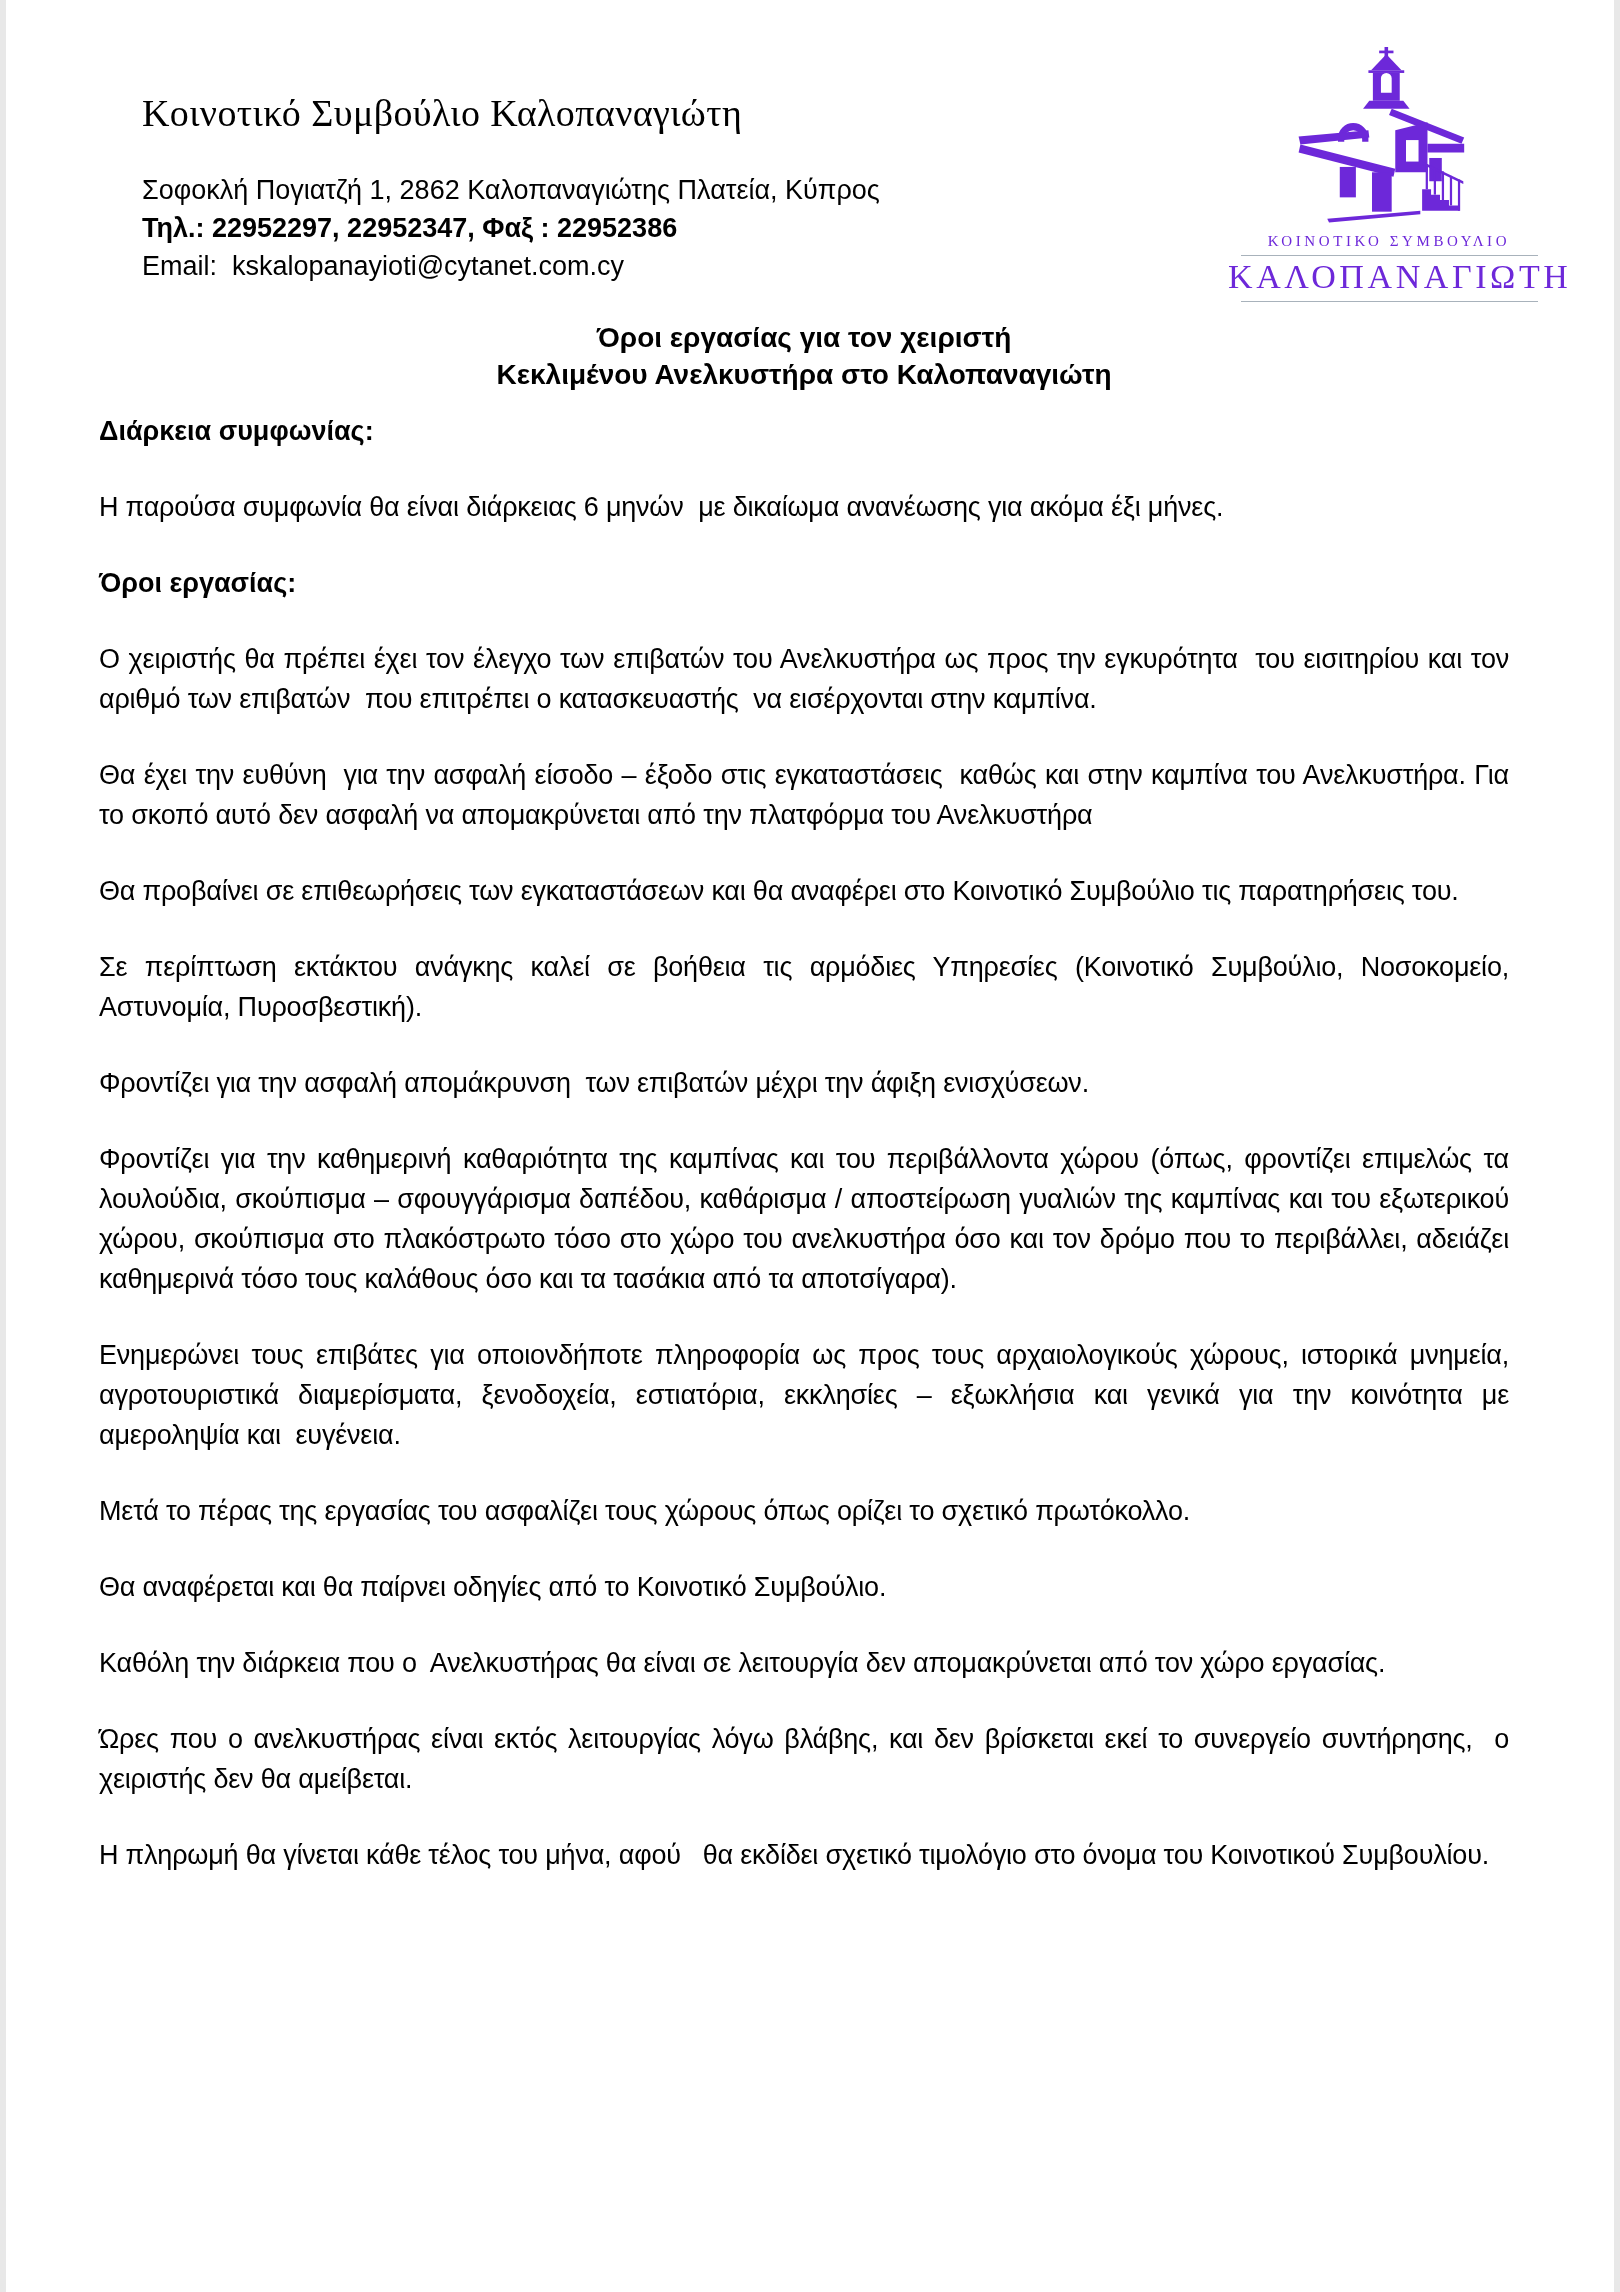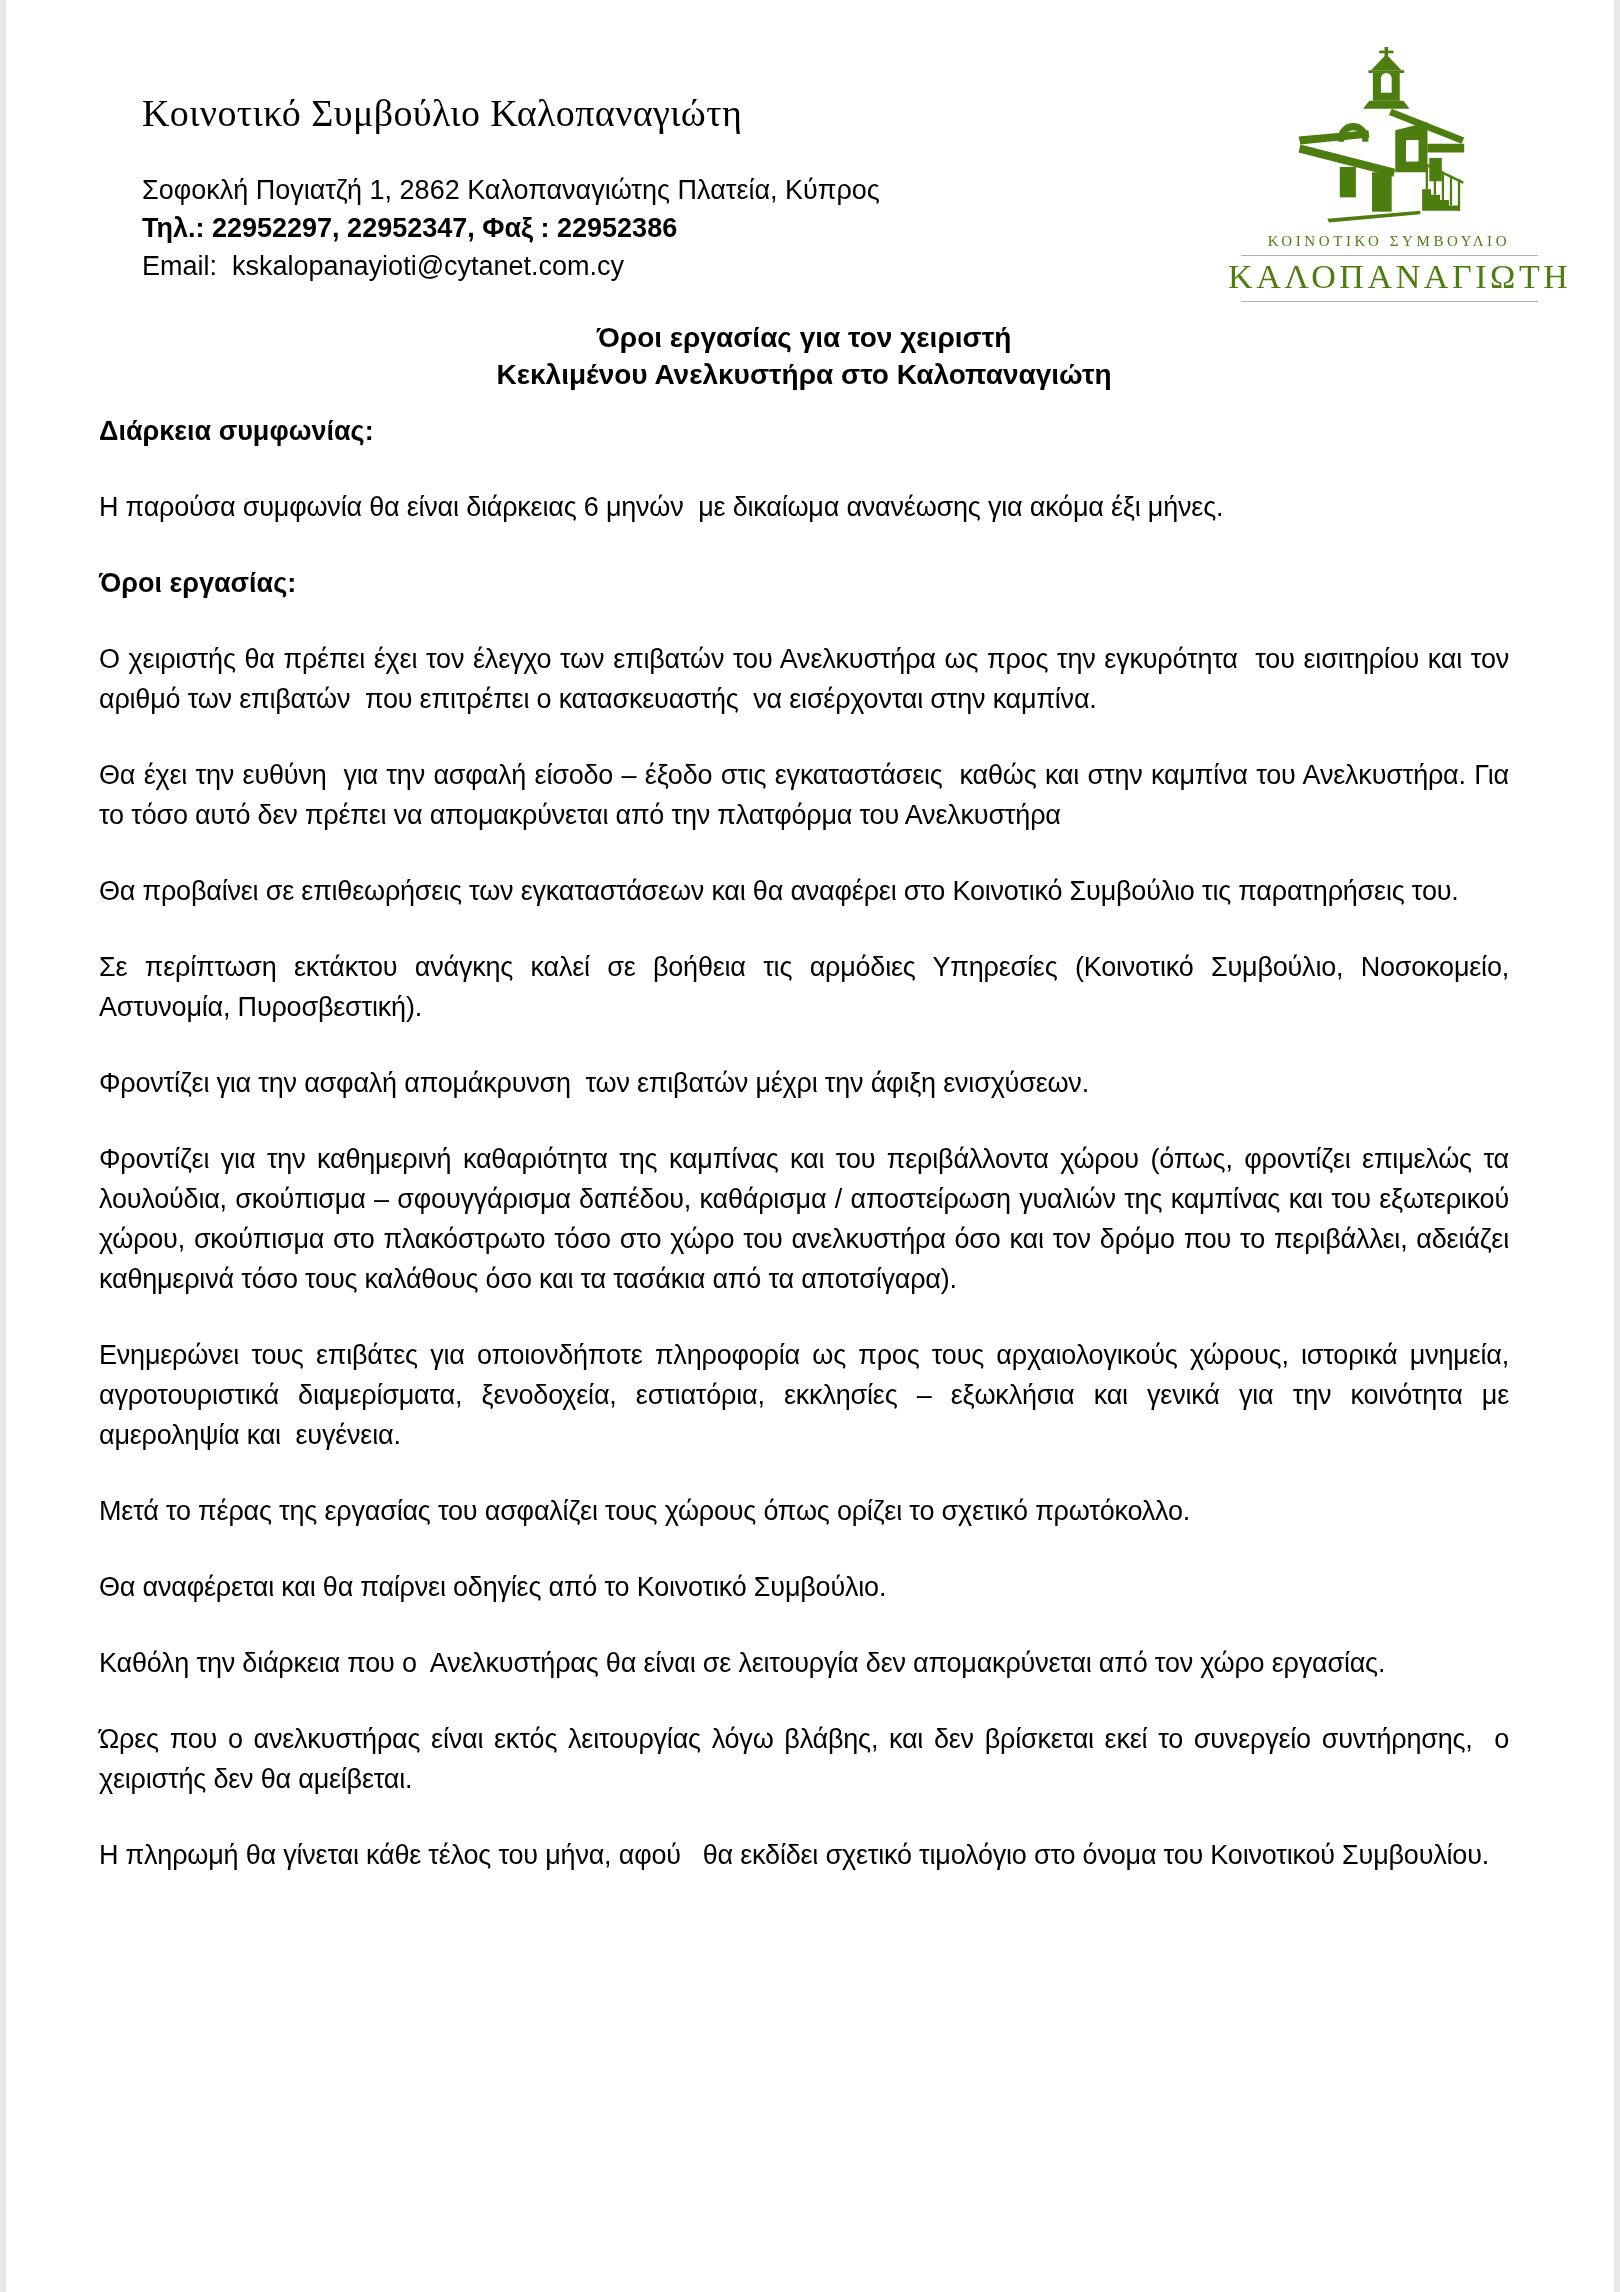--- a/index.html
+++ b/index.html
@@ -104,21 +104,21 @@
 
 <div class="page">
 
   <div class="header-block">
     <div class="org-name">Κοινοτικό Συμβούλιο Καλοπαναγιώτη</div>
     <div class="contact-line">Σοφοκλή Πογιατζή 1, 2862 Καλοπαναγιώτης Πλατεία, Κύπρος</div>
     <div class="contact-line bold">Τηλ.: 22952297, 22952347, Φαξ : 22952386</div>
     <div class="contact-line">Email:  kskalopanayioti@cytanet.com.cy</div>
   </div>
 
-  <div class="logo-block" style="color: #4d7c0f;">
+  <div class="logo-block" style="color: #6d28d9;">
     <svg class="logo-art" viewBox="0 0 230 200" xmlns="http://www.w3.org/2000/svg" fill="currentColor">
 
       <rect x="110" y="0" width="4" height="13"></rect>
       <rect x="104" y="4" width="16" height="3"></rect>
 
       <polygon points="112,8 95,26 129,26"></polygon>
       <rect x="92" y="26" width="40" height="3"></rect>
 
       <path d="M97,29 h30 v31 h-30 z M106,35 a6,6 0 0 1 12,0 v16 h-12 z" fill-rule="evenodd"></path>
 
@@ -159,21 +159,21 @@
   <div class="content">
     <div class="doc-title">
       <div>Όροι εργασίας για τον χειριστή</div>
       <div>Κεκλιμένου Ανελκυστήρα στο Καλοπαναγιώτη</div>
     </div>
     <div>
         <div class="section-heading">Διάρκεια συμφωνίας:</div>
         <p class="body-paragraph">Η παρούσα συμφωνία θα είναι διάρκειας 6 μηνών  με δικαίωμα ανανέωσης για ακόμα έξι μήνες.</p>
         <div class="section-heading">Όροι εργασίας:</div>
         <p class="body-paragraph">Ο χειριστής θα πρέπει έχει τον έλεγχο των επιβατών του Ανελκυστήρα ως προς την εγκυρότητα  του εισιτηρίου και τον αριθμό των επιβατών  που επιτρέπει ο κατασκευαστής  να εισέρχονται στην καμπίνα.</p>
-        <p class="body-paragraph">Θα έχει την ευθύνη  για την ασφαλή είσοδο – έξοδο στις εγκαταστάσεις  καθώς και στην καμπίνα του Ανελκυστήρα. Για το τόσο αυτό δεν πρέπει να απομακρύνεται από την πλατφόρμα του Ανελκυστήρα</p>
+        <p class="body-paragraph">Θα έχει την ευθύνη  για την ασφαλή είσοδο – έξοδο στις εγκαταστάσεις  καθώς και στην καμπίνα του Ανελκυστήρα. Για το σκοπό αυτό δεν ασφαλή να απομακρύνεται από την πλατφόρμα του Ανελκυστήρα</p>
         <p class="body-paragraph">Θα προβαίνει σε επιθεωρήσεις των εγκαταστάσεων και θα αναφέρει στο Κοινοτικό Συμβούλιο τις παρατηρήσεις του.</p>
         <p class="body-paragraph">Σε περίπτωση εκτάκτου ανάγκης καλεί σε βοήθεια τις αρμόδιες Υπηρεσίες (Κοινοτικό Συμβούλιο, Νοσοκομείο, Αστυνομία, Πυροσβεστική).</p>
         <p class="body-paragraph">Φροντίζει για την ασφαλή απομάκρυνση  των επιβατών μέχρι την άφιξη ενισχύσεων.</p>
         <p class="body-paragraph">Φροντίζει για την καθημερινή καθαριότητα της καμπίνας και του περιβάλλοντα χώρου (όπως, φροντίζει επιμελώς τα λουλούδια, σκούπισμα – σφουγγάρισμα δαπέδου, καθάρισμα / αποστείρωση γυαλιών της καμπίνας και του εξωτερικού χώρου, σκούπισμα στο πλακόστρωτο τόσο στο χώρο του ανελκυστήρα όσο και τον δρόμο που το περιβάλλει, αδειάζει καθημερινά τόσο τους καλάθους όσο και τα τασάκια από τα αποτσίγαρα).</p>
         <p class="body-paragraph">Ενημερώνει τους επιβάτες για οποιονδήποτε πληροφορία ως προς τους αρχαιολογικούς χώρους, ιστορικά μνημεία, αγροτουριστικά διαμερίσματα, ξενοδοχεία, εστιατόρια, εκκλησίες – εξωκλήσια και γενικά για την κοινότητα με αμεροληψία και  ευγένεια.</p>
         <p class="body-paragraph">Μετά το πέρας της εργασίας του ασφαλίζει τους χώρους όπως ορίζει το σχετικό πρωτόκολλο.</p>
         <p class="body-paragraph">Θα αναφέρεται και θα παίρνει οδηγίες από το Κοινοτικό Συμβούλιο.</p>
         <p class="body-paragraph">Καθόλη την διάρκεια που ο  Ανελκυστήρας θα είναι σε λειτουργία δεν απομακρύνεται από τον χώρο εργασίας.</p>
         <p class="body-paragraph">Ώρες που ο ανελκυστήρας είναι εκτός λειτουργίας λόγω βλάβης, και δεν βρίσκεται εκεί το συνεργείο συντήρησης,  ο χειριστής δεν θα αμείβεται.</p>
         <p class="body-paragraph">Η πληρωμή θα γίνεται κάθε τέλος του μήνα, αφού   θα εκδίδει σχετικό τιμολόγιο στο όνομα του Κοινοτικού Συμβουλίου.</p>

